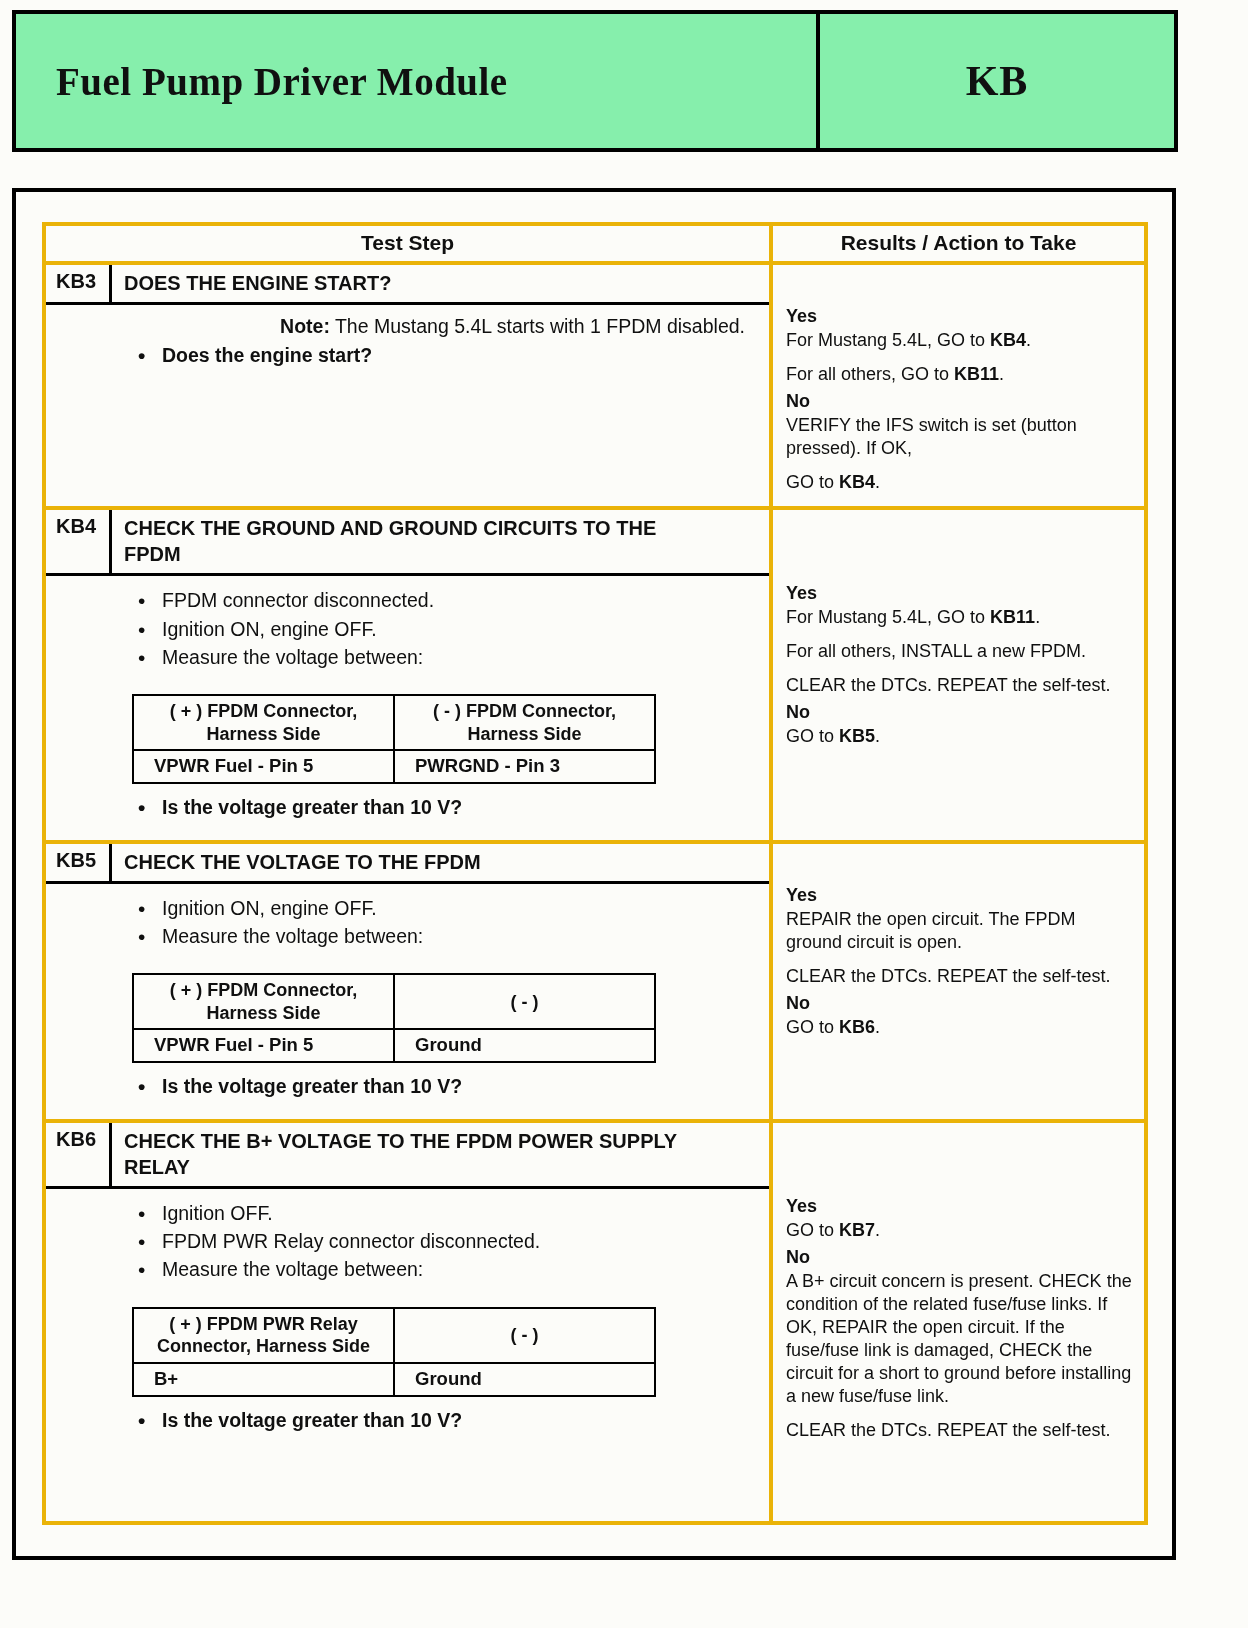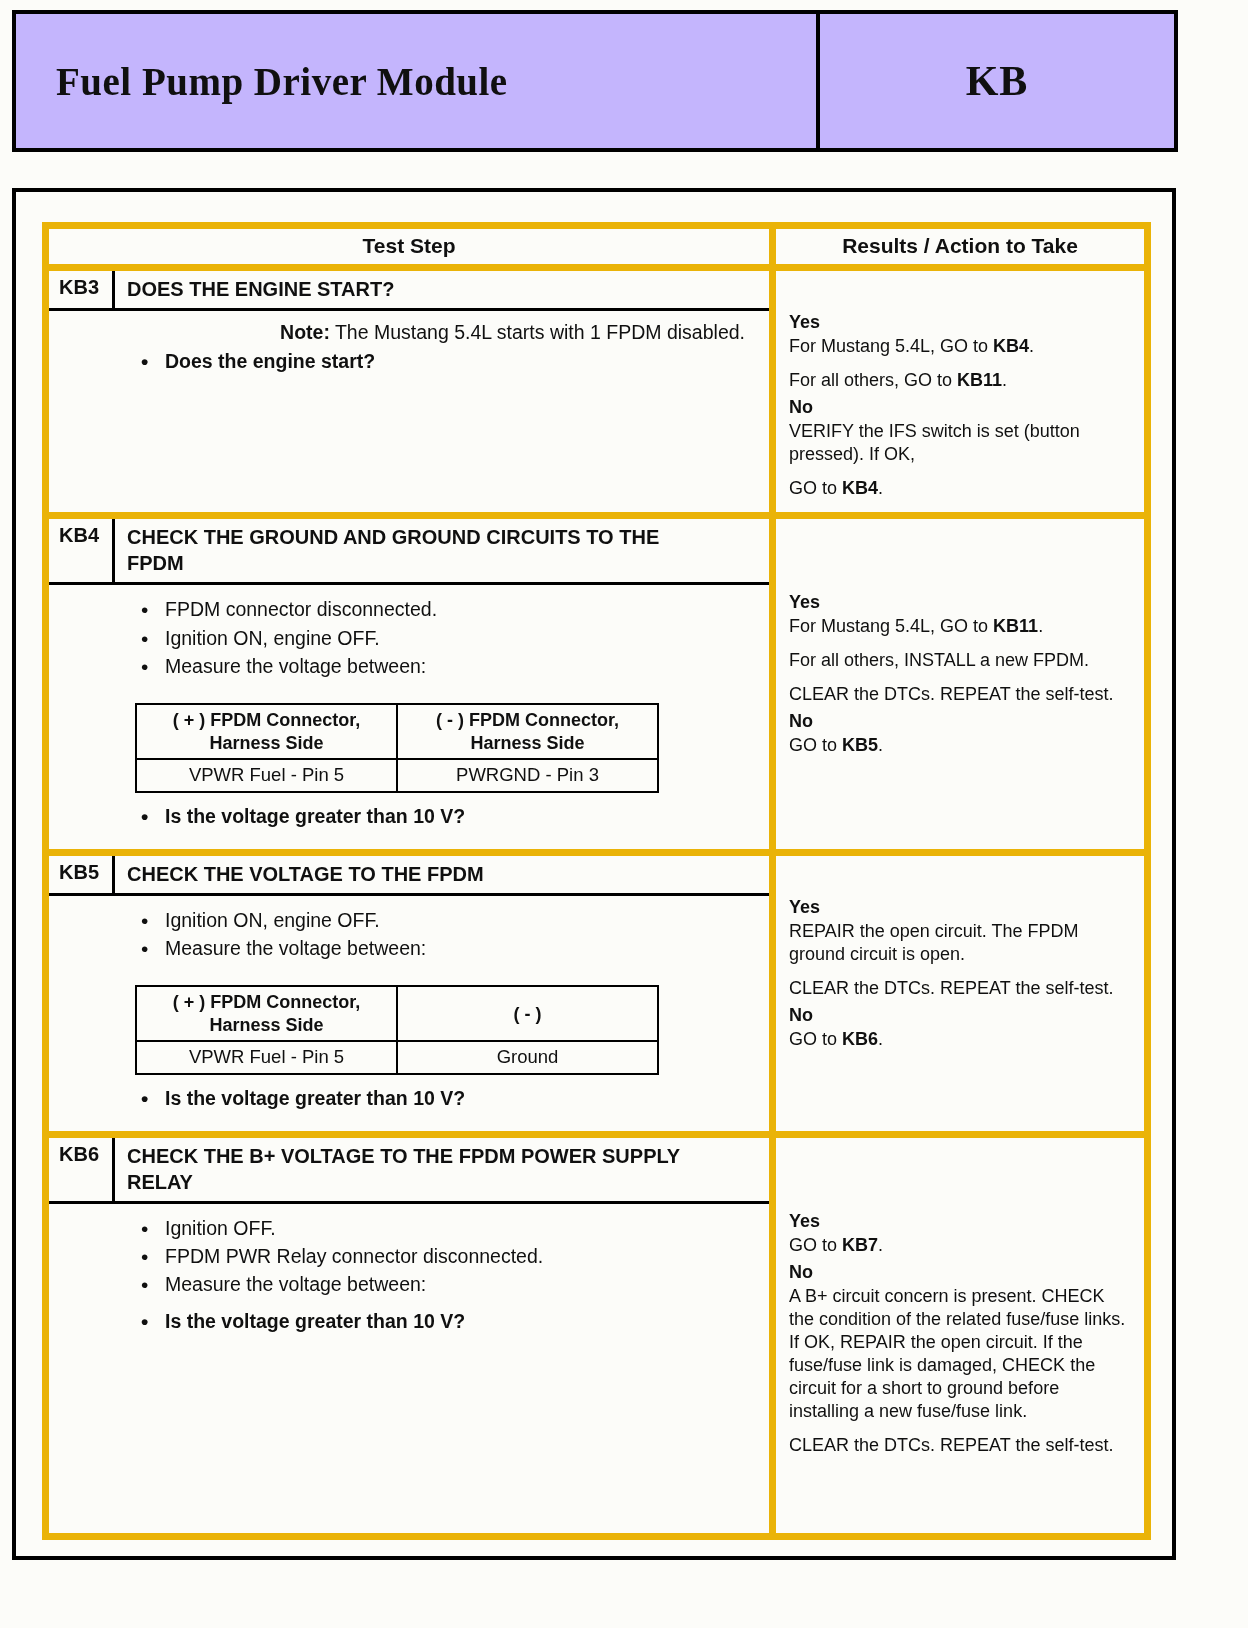--- a/index.html
+++ b/index.html
@@ -5,41 +5,41 @@
   * { margin:0; padding:0; box-sizing:border-box; }
   html,body { width:1248px; height:1628px; }
   body {
     position:relative;
     background:#fcfcf9;
     color:#101010;
     font-family:"Liberation Sans","DejaVu Sans",sans-serif;
   }
   .header-box {
     position:absolute; left:12px; top:10px; width:1166px; height:142px;
-    border:4px solid #000; display:flex; background:#c4b5fd;
+    border:4px solid #000; display:flex; background:#86efac;
   }
   .header-left { flex:1; display:flex; align-items:center; padding-left:40px; }
   .page-title {
     font-family:"Liberation Serif","DejaVu Serif",serif;
     font-weight:700; font-size:39px; letter-spacing:0.5px;
   }
   .header-right { width:358px; border-left:4px solid #000; display:flex; align-items:center; justify-content:center; }
   .section-code {
     font-family:"Liberation Serif","DejaVu Serif",serif;
     font-weight:700; font-size:42px; letter-spacing:1px;
   }
   .outer-box {
     position:absolute; left:12px; top:188px; width:1164px; height:1372px;
     border:4px solid #000; overflow:hidden; background:#fcfcf9;
   }
   table.test-table {
     position:absolute; left:26px; top:30px; width:1102px;
     border-collapse:collapse; table-layout:fixed;
   }
-  .test-table th, .test-table td { border:7px solid #eab308; }
+  .test-table th, .test-table td { border:4px solid #eab308; }
   .test-table th { font-size:21px; padding:5px 4px 6px; text-align:center; }
   td.step-cell { vertical-align:top; padding:0; }
   .step-head { display:flex; border-bottom:3px solid #000; }
   .step-id {
     flex:0 0 66px; width:66px; border-right:3px solid #000;
     font-weight:700; font-size:20px; padding:5px 0 6px 10px;
   }
   .step-title {
     flex:1; font-weight:700; font-size:20px; line-height:1.3;
     padding:5px 86px 6px 12px;
@@ -47,21 +47,21 @@
   .step-body { padding:9px 24px 16px 76px; font-size:19.5px; line-height:1.3; }
   .note { margin:0 0 4px;text-align:right; }
   ul.bullets { list-style:none; margin:2px 0 0; padding:0 0 0 16px; }
   ul.bullets li { position:relative; padding-left:24px; margin:3px 0; }
   ul.bullets li::before { content:"\2022"; position:absolute; left:0; top:-1px; font-size:21px; }
   li.q { font-weight:700; }
   ul.q-list { margin-top:11px; }
   table.volt { border-collapse:collapse; margin:24px 0 4px 10px; width:522px; table-layout:fixed; }
   .volt th, .volt td { border:2.5px solid #000; }
   .volt th { font-size:18px; font-weight:700; text-align:center; vertical-align:middle; padding:4px 14px; line-height:1.25; }
-  .volt td { font-size:18.5px; padding:3px 4px 4px; text-align:center; }
+  .volt td { font-size:18.5px; padding:3px 20px 4px; text-align:left;font-weight:bold; }
   td.results-cell { vertical-align:top; padding:0 12px 12px 13px; font-size:18px; line-height:1.28; }
   td.pt-s { padding-top:40px; }
   td.pt-l { padding-top:72px; }
   .res-label { font-weight:700; margin-top:4px; }
   .res-label:first-child { margin-top:0; }
   .res-p { margin-top:11px; }
   .res-label + .res-p { margin-top:1px; }
   b.ref { font-weight:700; }
   tr.h-kb3 { height:236px; }
   tr.h-kb4 { height:298px; }
@@ -206,20 +206,36 @@
           <div class="step-head">
             <div class="step-id">KB6</div>
             <div class="step-title">CHECK THE B+ VOLTAGE TO THE FPDM POWER SUPPLY RELAY</div>
           </div>
           <div class="step-body">
             <ul class="bullets">
               <li>Ignition OFF.</li>
               <li>FPDM PWR Relay connector disconnected.</li>
               <li>Measure the voltage between:</li>
             </ul>
+            <table class="volt">
+              <colgroup>
+                  <col style="width:261px">
+                  <col style="width:261px">
+                </colgroup>
+              <tbody>
+                  <tr>
+                <th>( + ) FPDM PWR Relay Connector, Harness Side</th>
+                <th>( - )</th>
+              </tr>
+              <tr>
+                <td>B+</td>
+                <td>Ground</td>
+              </tr>
+            </tbody>
+              </table>
             <ul class="bullets q-list">
               <li class="q">Is the voltage greater than 10 V?</li>
             </ul>
           </div>
         </td>
         <td class="results-cell pt-l">
           <p class="res-label">Yes</p>
           <p class="res-p"><span>GO to </span><b class="ref">KB7</b><span>.</span></p>
           <p class="res-label">No</p>
           <p class="res-p"><span>A B+ circuit concern is present. CHECK the condition of the related fuse/fuse links. If OK, REPAIR the open circuit. If the fuse/fuse link is damaged, CHECK the circuit for a short to ground before installing a new fuse/fuse link.</span><b class="ref"></b><span></span></p>

